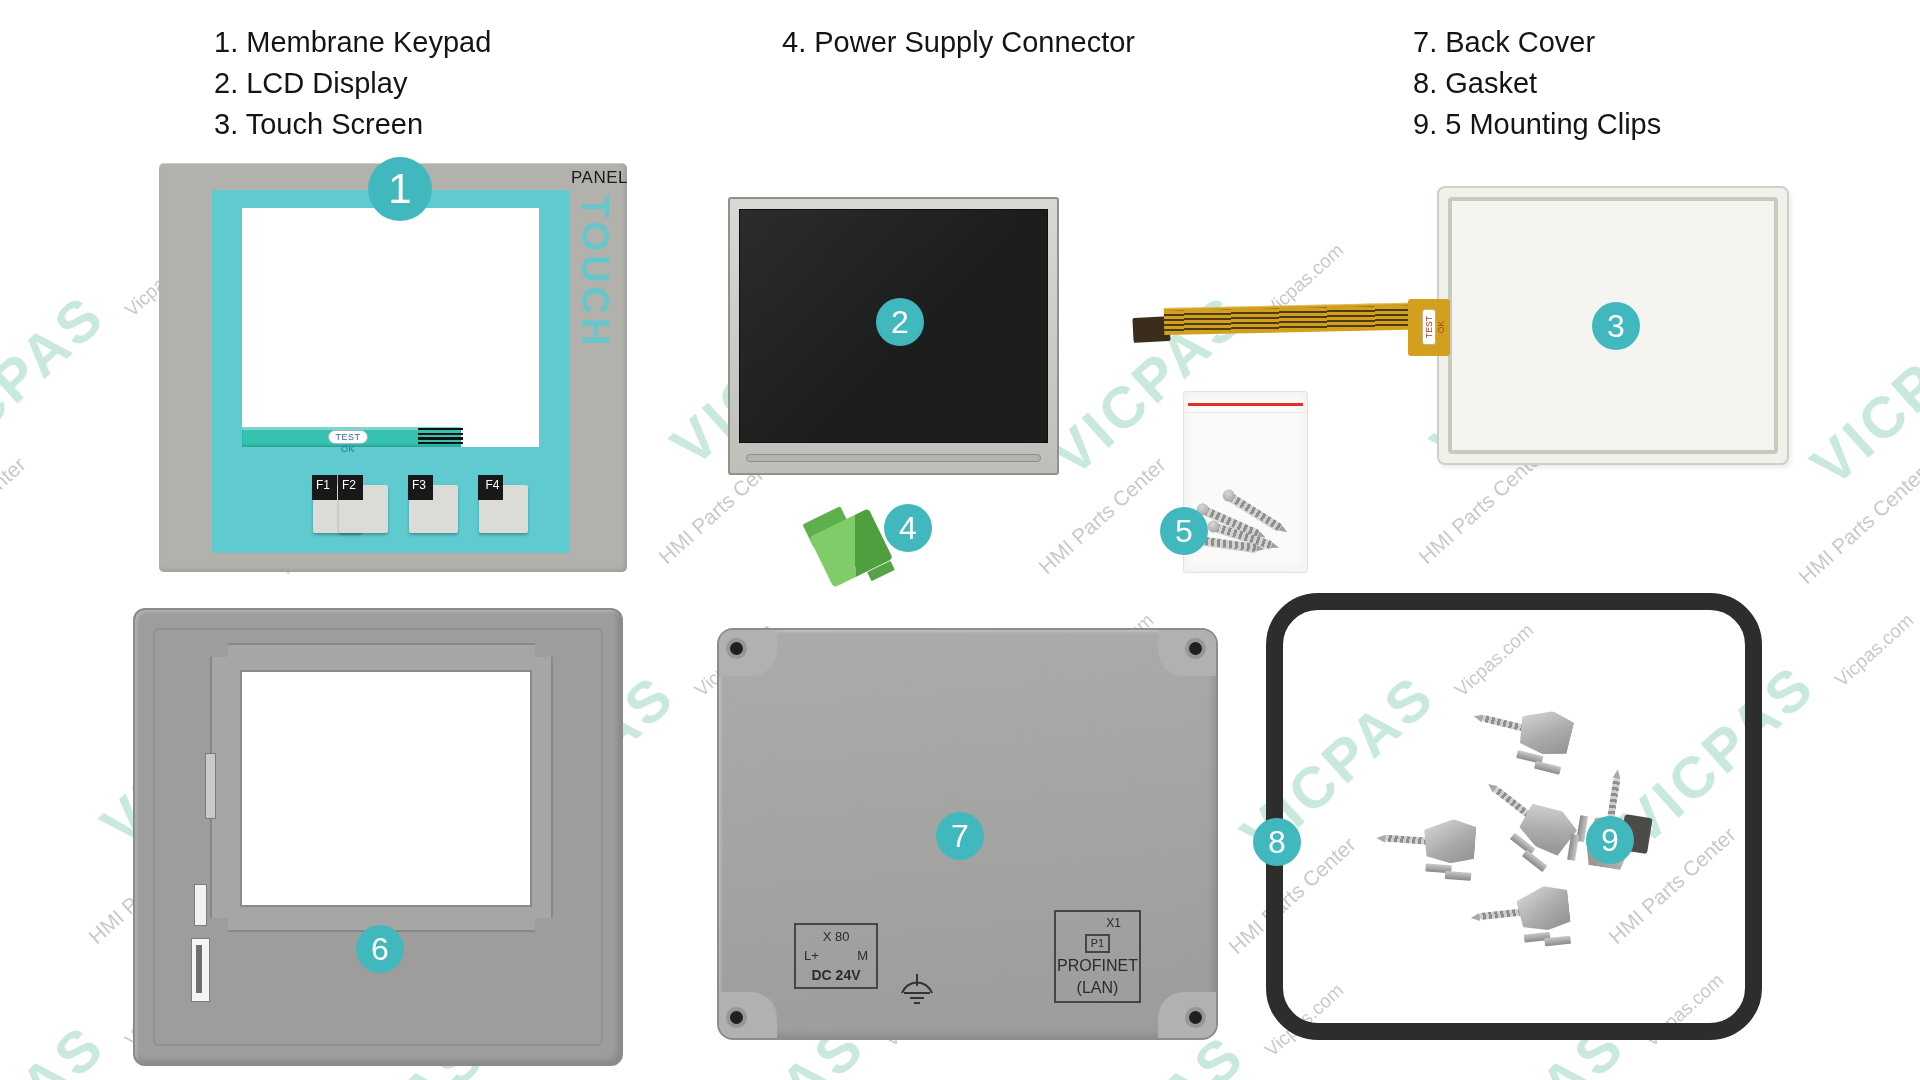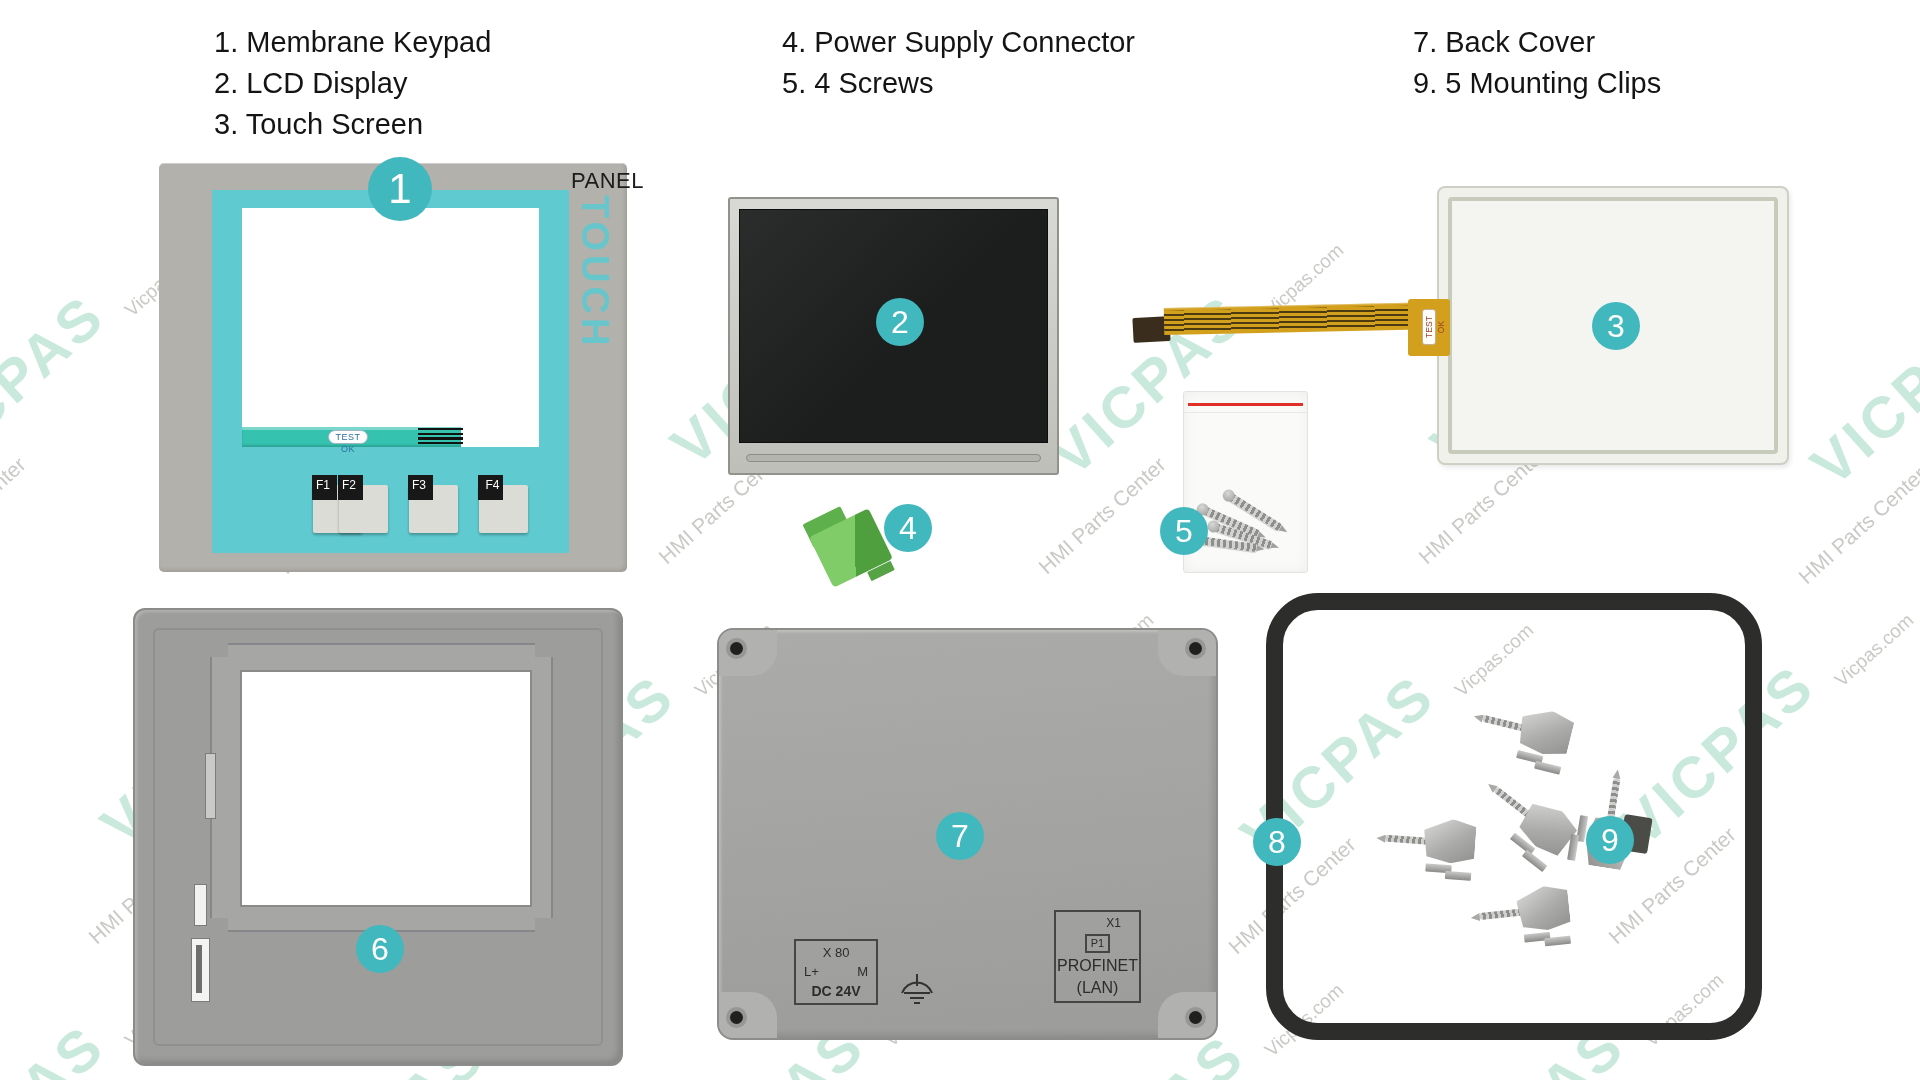--- a/index.html
+++ b/index.html
@@ -44,21 +44,21 @@
     font-size:9px; line-height:12px; text-align:center; color:#2e6da0; letter-spacing:.5px; }
   .cable-fingers { position:absolute; left:176px; bottom:2px; width:45px; height:17px;
     background:repeating-linear-gradient(to bottom,#121212 0 2.5px,rgba(0,0,0,0) 2.5px 4.6px); }
   .fkey { position:absolute; top:312px; width:50px; height:62px; }
   .fkey-cap { position:absolute; top:10px; left:1px; width:49px; height:48px;
     background:#dadcd5; border-radius:2px; box-shadow:0 2px 3px rgba(0,0,0,.28); }
   .fkey-label { position:absolute; top:0; left:0; width:25px; height:25px; background:#181818;
     color:#fff; font-size:12px; padding:3px 0 0 4px; z-index:2; }
   .fk1 { left:109px;margin-left:44px; } .fk2 { left:179px;padding-left:26px; } .fk3 { left:249px; } .fk4 { left:319px;text-align:center; }
   .keypad-brand-top { position:absolute; left:412px; top:5px; width:52px; text-align:center;
-    font-size:22px; letter-spacing:.5px; color:#1c1c1c; }
+    font-size:17px; letter-spacing:.5px; color:#1c1c1c; }
   .keypad-brand-side { position:absolute; left:414px; top:32px; height:180px;
     writing-mode:vertical-rl; font-size:38px; font-weight:700; letter-spacing:4px;
     color:#5ec9cf; opacity:.9; }
 
   
   .lcd { position:absolute; left:728px; top:197px; width:331px; height:278px;
     background:linear-gradient(#d8d8d4,#bfbfba); border:2px solid #92928d; border-radius:3px; }
   .lcd-screen { position:absolute; left:9px; top:10px; width:309px; height:234px;
     background:linear-gradient(135deg,#2b2d2d,#1c1e1e 55%); border:1px solid #0d0e0e; }
   .lcd-slot { position:absolute; left:16px; top:255px; width:295px; height:8px;
@@ -135,21 +135,21 @@
     box-shadow:inset 2px 2px 3px rgba(255,255,255,.3), inset -3px -3px 6px rgba(0,0,0,.12); }
   .corner-pad { position:absolute; width:58px; height:46px; background:#b1b2af; }
   .cp-tl { left:0; top:0; border-radius:14px 0 26px 0; }
   .cp-tr { right:0; top:0; border-radius:0 14px 0 26px; }
   .cp-bl { left:0; bottom:0; border-radius:0 26px 0 14px; }
   .cp-br { right:0; bottom:0; border-radius:26px 0 14px 0; }
   .screw-dot { position:absolute; width:13px; height:13px; border-radius:50%;
     background:#20201e; box-shadow:0 0 0 4px rgba(130,131,128,.55); }
   .sd-tl { left:11px; top:12px; } .sd-tr { left:470px; top:12px; }
   .sd-bl { left:11px; top:381px; } .sd-br { left:470px; top:381px; }
-  .power-box { position:absolute; left:75px; top:309px; width:84px; height:66px;
+  .power-box { position:absolute; left:75px; top:293px; width:84px; height:66px;
     border:2px solid #454543; color:#2c2c2a; font-size:13px; padding:4px 8px;
     display:flex; flex-direction:column; justify-content:space-between; }
   .power-title { text-align:center; }
   .power-mid { display:flex; justify-content:space-between; }
   .power-bottom { text-align:center; font-size:14px; font-weight:700; }
   .ground-symbol { position:absolute; left:176px; top:343px; }
   .lan-box { position:absolute; left:335px; top:280px; width:87px; height:93px;
     border:2px solid #454543; color:#2c2c2a; display:flex; flex-direction:column;
     align-items:center; justify-content:space-between; padding:4px 0; }
   .lan-title { font-size:12px;margin-left:32px; }
@@ -261,24 +261,24 @@
       </div>
     </div>
 
   <div class="legend-col c1">
     <div>1. Membrane Keypad</div>
     <div>2. LCD Display</div>
     <div>3. Touch Screen</div>
   </div>
   <div class="legend-col c2">
     <div>4. Power Supply Connector</div>
-    <div>5. 4 Screws</div>
   </div>
   <div class="legend-col c3">
     <div>7. Back Cover</div>
+    <div>8. Gasket</div>
     <div>9. 5 Mounting Clips</div>
   </div>
 
   <div class="keypad">
     <div class="keypad-teal"></div>
     <div class="keypad-window">
       <div class="keypad-strip">
         <span class="test-pill">TEST OK</span>
       </div>
       <div class="cable-fingers"></div>

